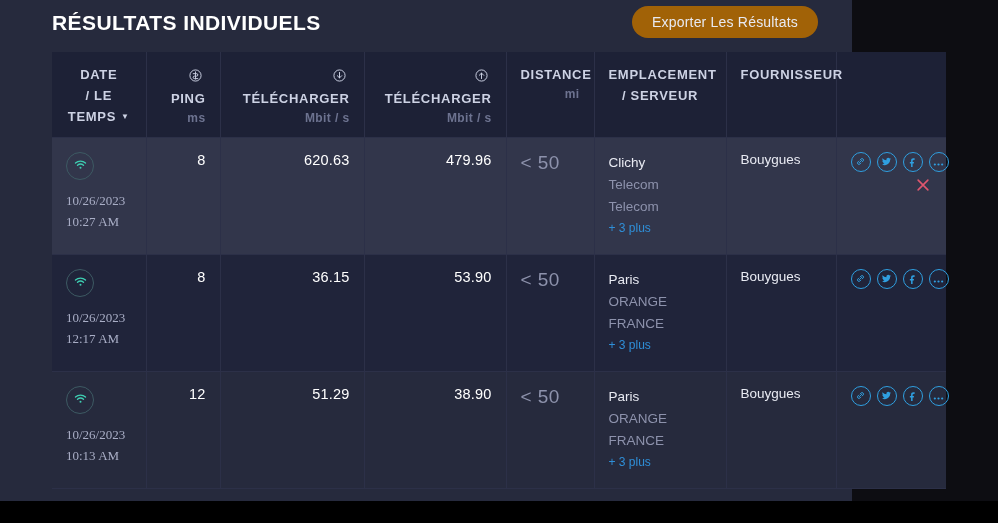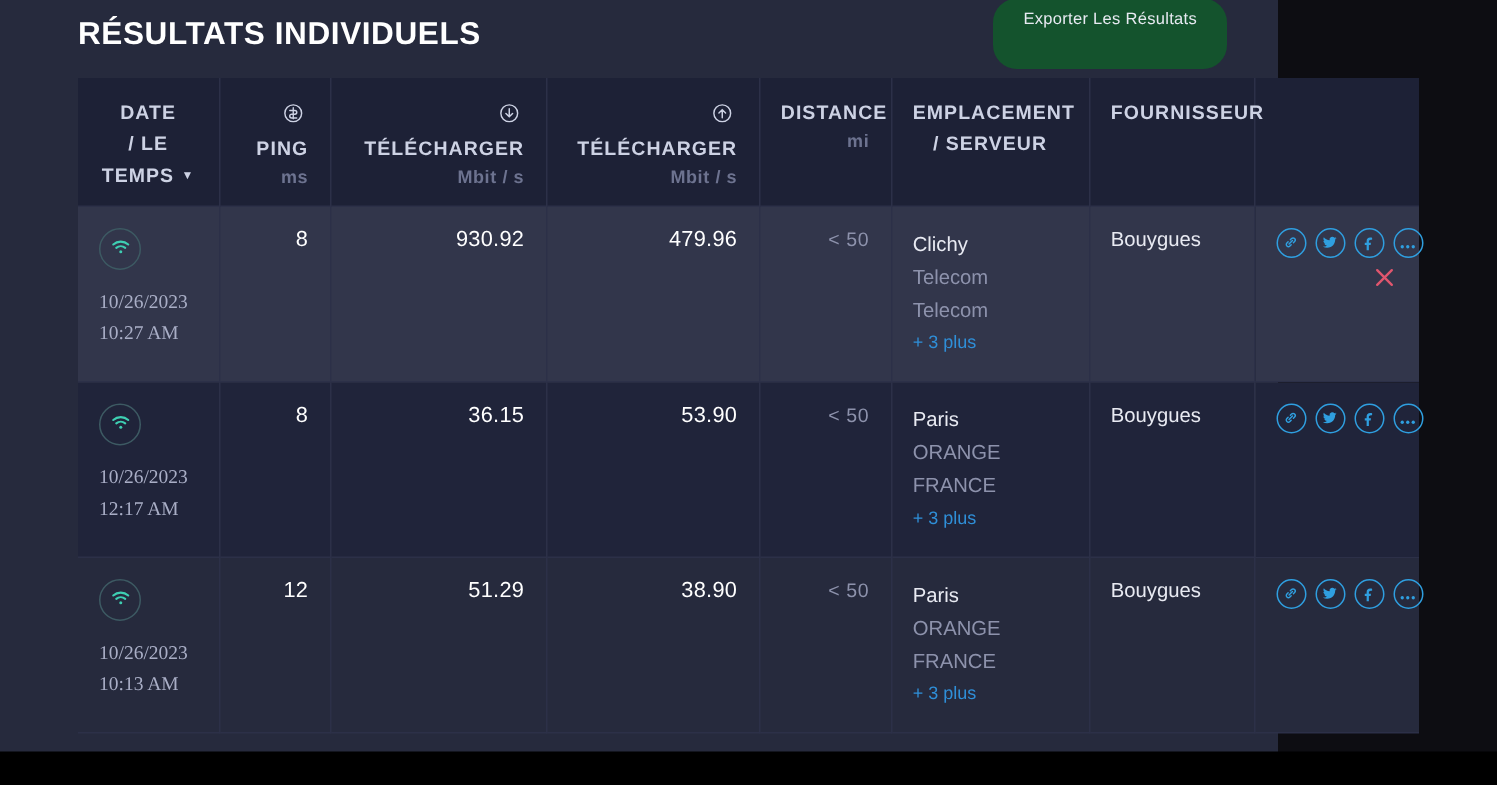--- a/index.html
+++ b/index.html
@@ -43,26 +43,26 @@
   }
   .page-title {
     font-size: 21px;
     font-weight: bold;
     letter-spacing: 0.4px;
     color: #ffffff;
     margin: 0;
     line-height: 1;
   }
   .export-btn {
-    background: #14532d;
+    background: #a16207;
     color: #e8eaf2;
     border: none;
     border-radius: 16px;
-    padding: 8px 20px 27px;
-    font-size: 11px;
+    padding: 8px 20px 8px;
+    font-size: 14px;
     font-family: "Liberation Sans", sans-serif;
     letter-spacing: 0.2px;
     cursor: pointer;
     white-space: nowrap;
   }
 
   
   .table-wrap {
     padding: 8px 52px 0 52px;
   }
@@ -148,22 +148,21 @@
     font-family: Liberation Serif, serif;
   }
 
   .num {
     text-align: right;
     font-size: 14.5px;
     color: #ffffff;
     letter-spacing: 0.2px;
   }
   .dist {
-    text-align: right;
-    font-size: 13px;
+    font-size: 19px;
     color: #8d92ac;
     letter-spacing: 0.4px;
   }
 
   .loc-city {
     font-size: 13.5px;
     color: #e8eaf2;
     line-height: 22px;
   }
   .loc-server {
@@ -302,21 +301,21 @@
                 <span><svg width="15" height="15" viewBox="0 0 24 24">
                     <path d="M4 9.6a12 12 0 0 1 16 0" fill="none" stroke="#3ecfb2" stroke-width="2.2" stroke-linecap="round"></path>
                     <path d="M7.2 13.2a7.4 7.4 0 0 1 9.6 0" fill="none" stroke="#3ecfb2" stroke-width="2.2" stroke-linecap="round"></path>
                     <circle cx="12" cy="17.2" r="1.6" fill="#3ecfb2"></circle>
                   </svg></span>
               </div>
               <div class="date-text">10/26/2023</div>
               <div class="date-text">10:27 AM</div>
             </td>
             <td class="num">8</td>
-            <td class="num">930.92</td>
+            <td class="num">620.63</td>
             <td class="num">479.96</td>
             <td class="dist">&lt; 50</td>
             <td>
               <div class="loc-city">Clichy</div>
               <div class="loc-server">Telecom</div>
               <div class="loc-server">Telecom</div>
               <div class="loc-more">+ 3 plus</div>
             </td>
             <td><span class="provider">Bouygues</span></td>
             <td class="actions-cell">

